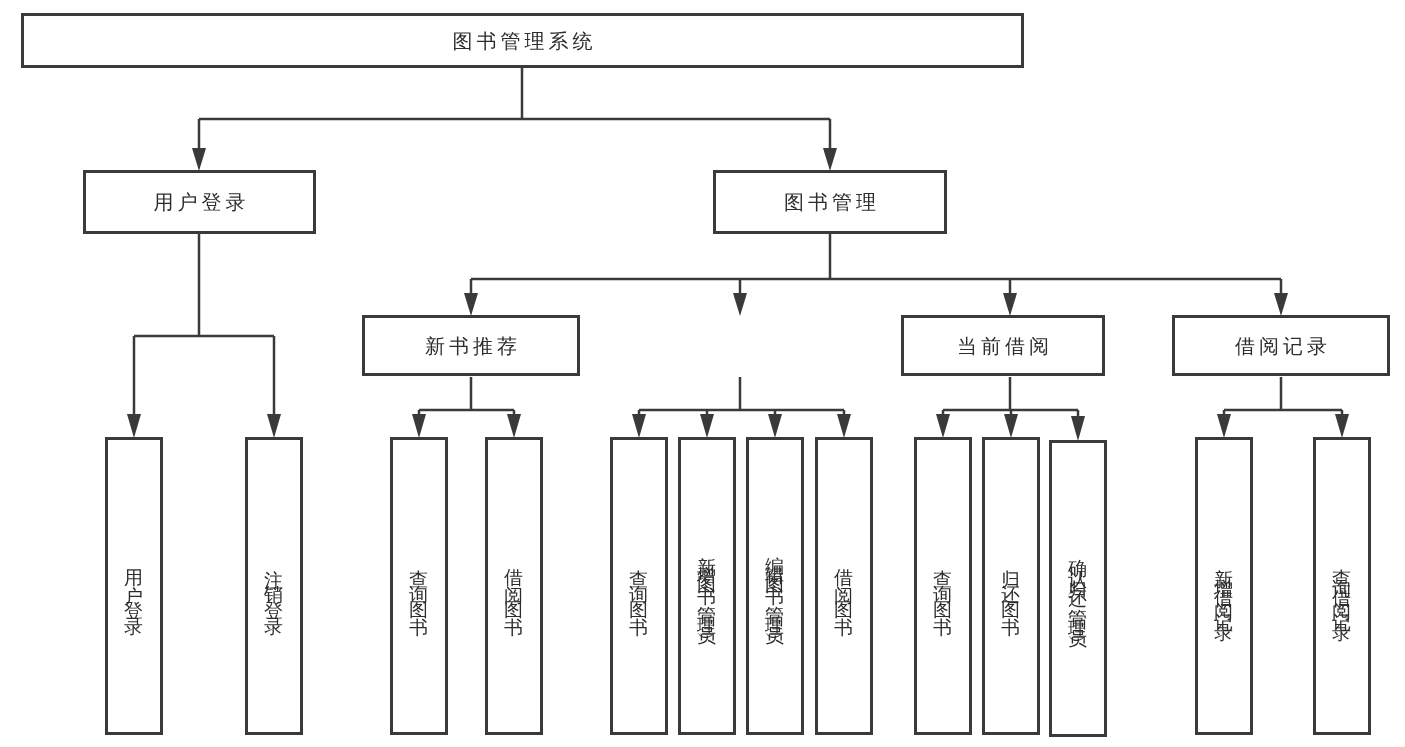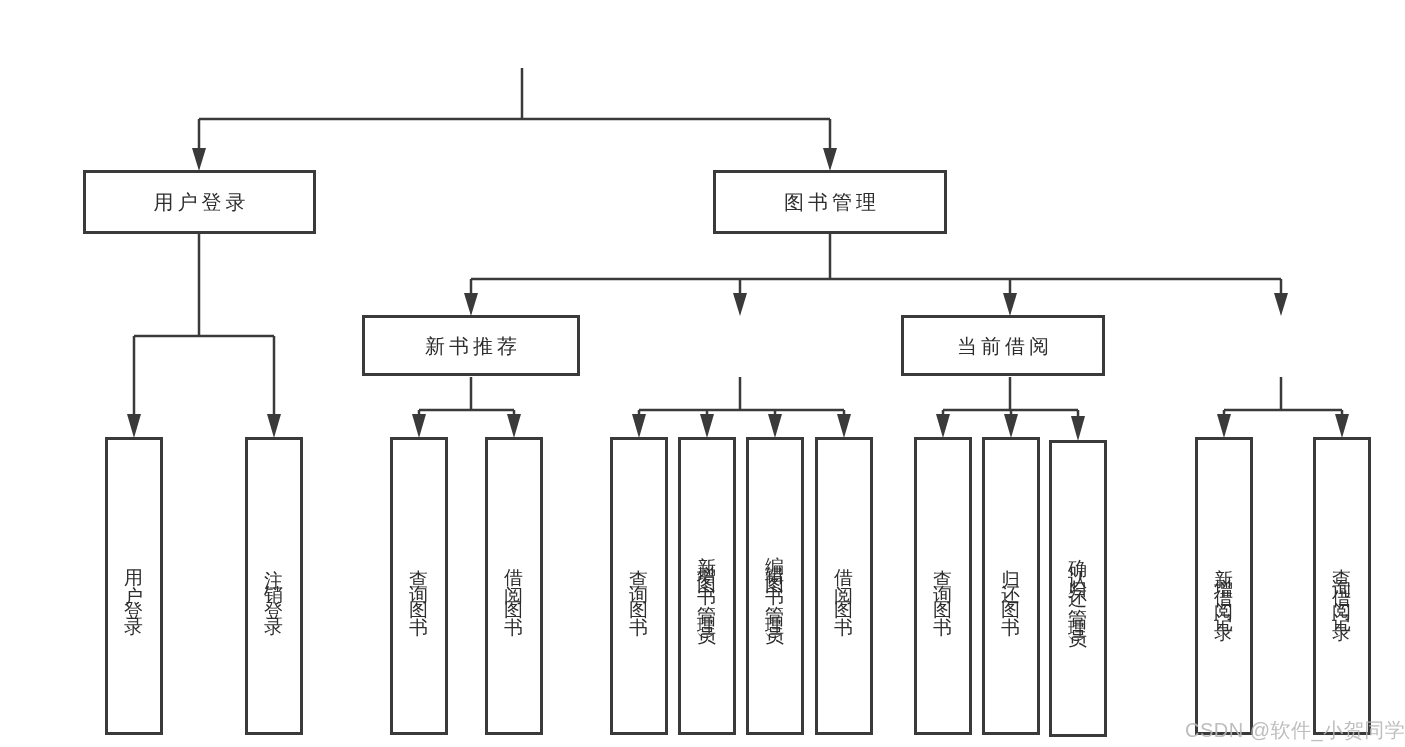--- a/index.html
+++ b/index.html
@@ -111,33 +111,39 @@
       <polygon points="1071,416 1085,416 1078,441" fill="#3a3a3a" stroke="none"></polygon>
 
     <path d="M1281 377 V410"></path>
     <path d="M1224 410 H1342"></path>
     <path d="M1224 410 V416"></path>
       <polygon points="1217,414 1231,414 1224,438" fill="#3a3a3a" stroke="none"></polygon>
     <path d="M1342 410 V416"></path>
       <polygon points="1335,414 1349,414 1342,438" fill="#3a3a3a" stroke="none"></polygon>
   </svg>
 
+  <div class="box" style="left:21px;top:13px;width:1003px;height:55px">
+    <span class="h-label">图书管理系统</span>
+  </div>
 
   <div class="box" style="left:83px;top:170px;width:233px;height:64px">
     <span class="h-label">用户登录</span>
   </div>
   <div class="box" style="left:362px;top:315px;width:218px;height:61px">
     <span class="h-label">新书推荐</span>
   </div>
 
   <div class="box" style="left:713px;top:170px;width:234px;height:64px">
     <span class="h-label">图书管理</span>
   </div>
   <div class="box" style="left:901px;top:315px;width:204px;height:61px">
     <span class="h-label">当前借阅</span>
+  </div>
+  <div class="box" style="left:1172px;top:315px;width:218px;height:61px">
+    <span class="h-label">借阅记录</span>
   </div>
 
   <div class="box" style="left:105px;top:437px;width:58px;height:298px">
     <span class="v-label ls-lg">用户登录</span>
   </div>
   <div class="box" style="left:245px;top:437px;width:58px;height:298px">
     <span class="v-label ls-lg">注销登录</span>
   </div>
 
   <div class="box" style="left:390px;top:437px;width:58px;height:298px">
@@ -170,15 +176,14 @@
     <span class="v-label ls-sm">确认归还（管理员）</span>
   </div>
 
   <div class="box" style="left:1195px;top:437px;width:58px;height:298px">
     <span class="v-label ls-md">新增借阅记录</span>
   </div>
   <div class="box" style="left:1313px;top:437px;width:58px;height:298px">
     <span class="v-label ls-md">查询借阅记录</span>
   </div>
 
-  <div id="watermark">CSDN @软件_小贺同学</div>
 
 </div>
 
 </body></html>

